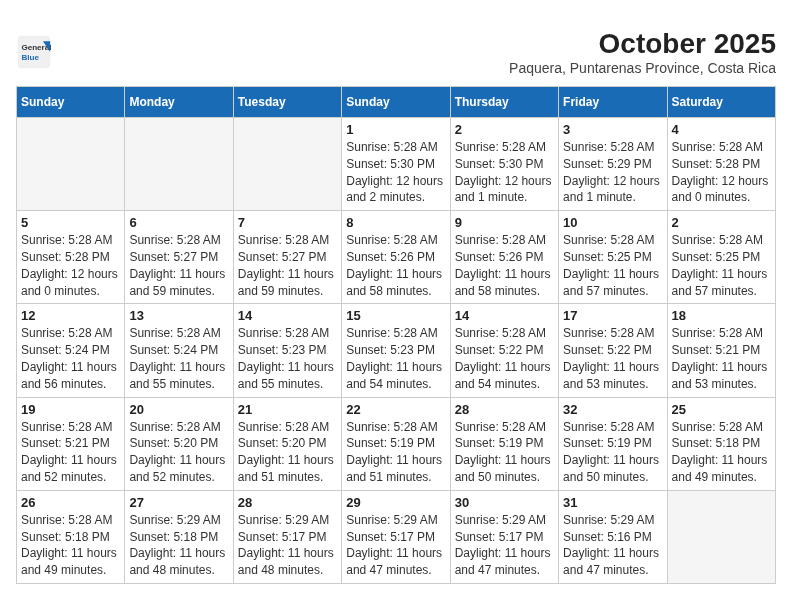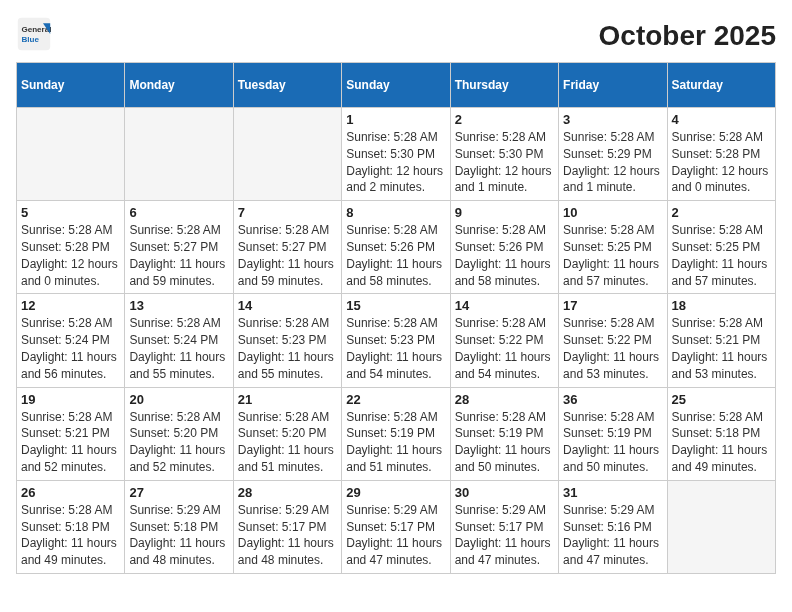--- a/index.html
+++ b/index.html
@@ -6,22 +6,23 @@
     body {
       font-family: Arial, sans-serif;
       background: #fff;
       width: 792px;
       min-height: 612px;
       padding: 16px;
     }
     .header-area {
       display: flex;
       justify-content: space-between;
-      align-items: flex-end;
+      align-items: center;
       margin-bottom: 10px;
+      margin-top: 12px;
     }
     .logo {
       display: flex;
       align-items: center;
       gap: 4px;
     }
     .logo-text {
       display: flex;
       flex-direction: column;
       line-height: 1.1;
@@ -45,21 +46,21 @@
     .calendar {
       width: 100%;
       border-collapse: collapse;
       table-layout: fixed;
     }
     .calendar th {
       background-color: #1a6bb5;
       color: #fff;
       font-size: 12px;
       font-weight: bold;
-      padding: 15px 4px;
+      padding: 8px 4px;
       border: 1px solid #ccc;
       text-align: left;
     }
     .calendar td {
       border: 1px solid #ccc;
       vertical-align: top;
       padding: 4px 4px;
       font-size: 9.5px;
       color: #333;
       height: 90px;
@@ -89,20 +90,21 @@
       <rect x="2" y="2" width="36" height="36" rx="4" fill="#f0f0f0"></rect>
       <text x="6" y="18" font-size="9" font-weight="bold" fill="#333" font-family="Arial">General</text>
       <text x="6" y="29" font-size="9" font-weight="bold" fill="#1a6bb5" font-family="Arial">Blue</text>
       <polygon points="30,8 38,8 38,20" fill="#1a6bb5"></polygon>
     </svg>
     <div class="logo-text">
     </div>
   </div>
   <div class="title-area">
     <div class="month-title">October 2025</div>
+    <div class="location-title">Paquera, Puntarenas Province, Costa Rica</div>
   </div>
 </div>
 
 <table class="calendar">
   <thead>
     <tr>
     <th>Sunday</th>
         <th>Monday</th>
         <th>Tuesday</th>
         <th>Sunday</th>
@@ -277,21 +279,21 @@
 and 51 minutes.</div>
         </td>
         <td>
           <div class="day-number">28</div>
           <div class="cell-info" style="white-space: pre-line;">Sunrise: 5:28 AM
 Sunset: 5:19 PM
 Daylight: 11 hours
 and 50 minutes.</div>
         </td>
         <td>
-          <div class="day-number">36</div>
+          <div class="day-number">32</div>
           <div class="cell-info" style="white-space: pre-line;">Sunrise: 5:28 AM
 Sunset: 5:19 PM
 Daylight: 11 hours
 and 50 minutes.</div>
         </td>
         <td>
           <div class="day-number">25</div>
           <div class="cell-info" style="white-space: pre-line;">Sunrise: 5:28 AM
 Sunset: 5:18 PM
 Daylight: 11 hours

